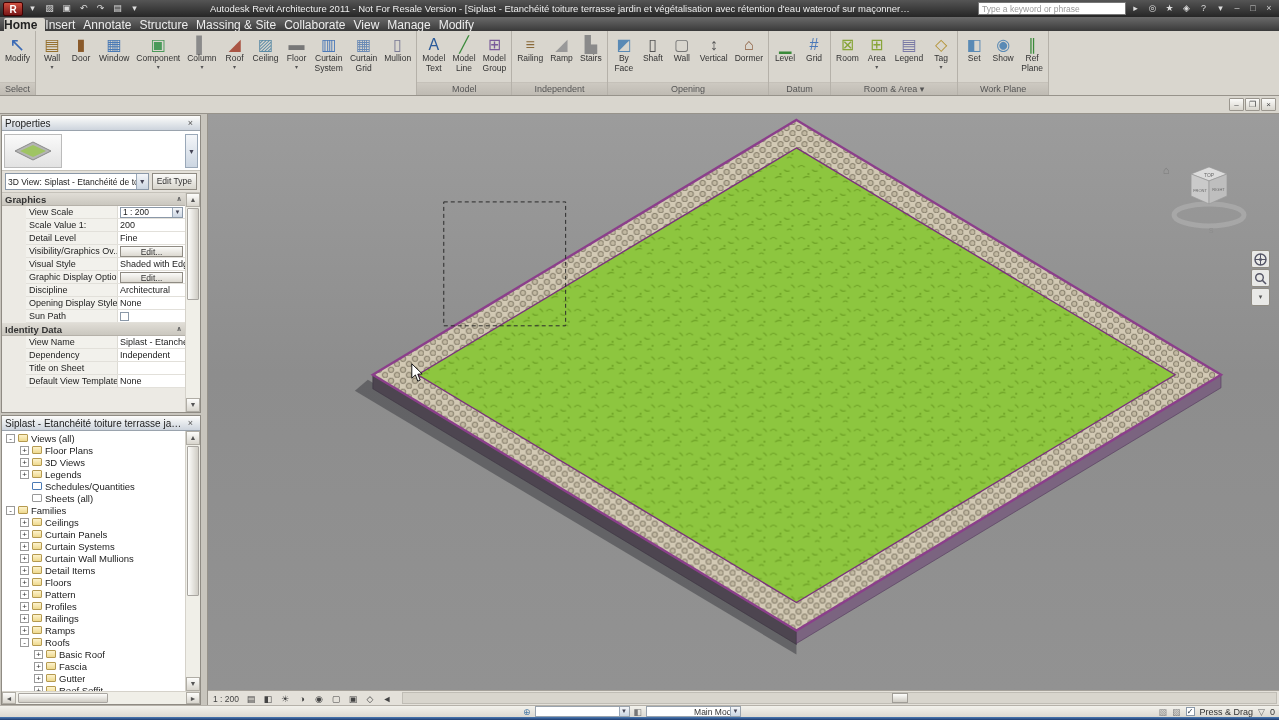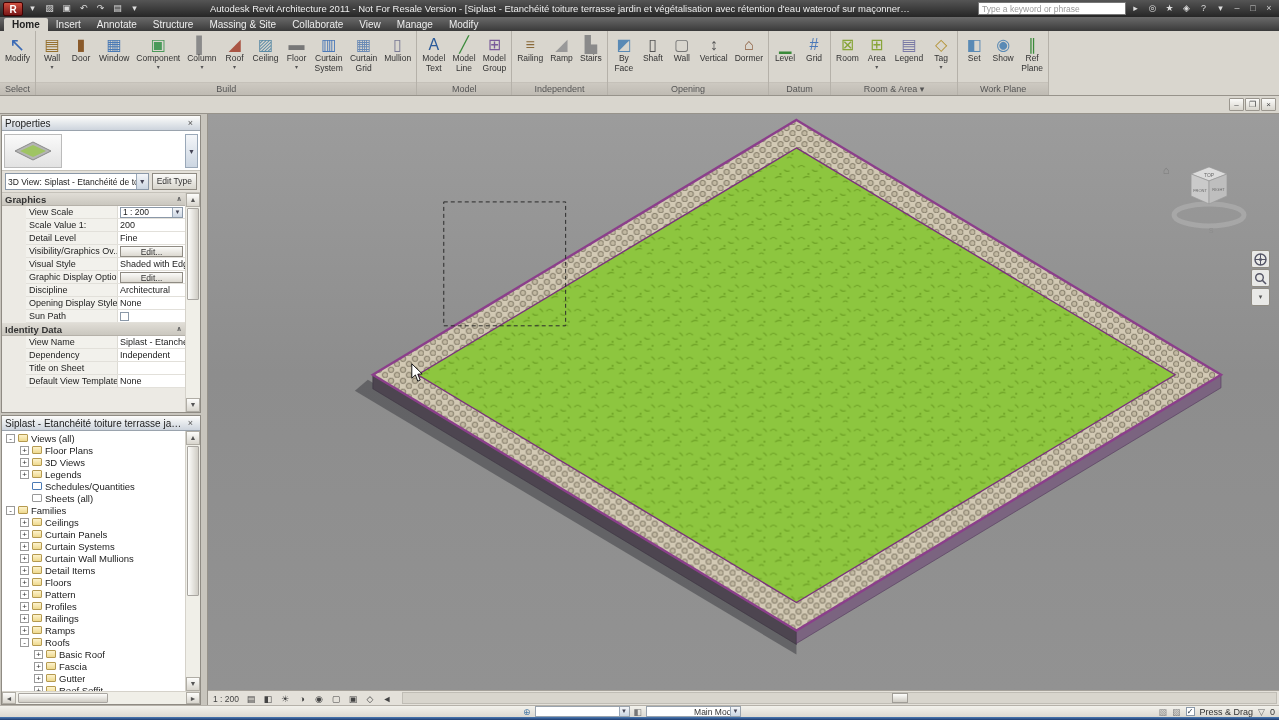--- a/index.html
+++ b/index.html
@@ -11,21 +11,21 @@
 .titlebar{height:17px;background:linear-gradient(#555,#262626);display:flex;align-items:center;padding:0 3px;gap:2px;flex:none;}
 .app-btn{width:20px;height:14px;background:linear-gradient(#d05040,#7a1818);color:#fff;font-weight:bold;font-size:10px;text-align:center;border-radius:2px;line-height:14px;border:1px solid #400;}
 .tb-ic{width:15px;height:13px;color:#ddd;font-size:9px;line-height:13px;text-align:center;border-radius:2px;}
 .title-text{margin:0 auto;font-size:9.5px;color:#eee;white-space:nowrap;overflow:hidden;text-overflow:ellipsis;max-width:700px;}
 .search-box{width:148px;height:13px;background:#fff;border:1px solid #777;font-size:8.5px;color:#222;padding:0 3px;}
 .search-box::placeholder{color:#999;}
 .win-ic{width:14px;height:12px;color:#ccc;font-size:9px;line-height:11px;text-align:center;}
 
 
 .tabrow{height:14px;background:linear-gradient(#6a6a6a,#3a3a3a);display:flex;align-items:flex-end;padding-left:4px;flex:none;}
-.tab{padding:1px 8px 0 8px;font-size:10px;color:#eee;height:13px;line-height:12px;}
+.tab{padding:1px 8px 0 0;font-size:12px;color:#eee;height:13px;line-height:12px;}
 .tab.active{background:#d9d6ce;color:#222;border-radius:2px 2px 0 0;font-weight:bold;}
 
 
 .ribbon{height:65px;background:#d9d6ce;display:flex;border-bottom:1px solid #97938b;flex:none;overflow:hidden;}
 .panel{display:flex;flex-direction:column;border-right:1px solid #b5b1a9;flex:none;}
 .panel-buttons{flex:1;display:flex;align-items:stretch;padding:1px 2px 0 2px;gap:1px;}
 .rbtn{display:flex;flex-direction:column;align-items:center;padding:2px 2px 0 2px;min-width:28px;border:1px solid transparent;border-radius:2px;cursor:default;}
 .rbtn .ric{font-size:16px;line-height:19px;height:19px;}
 .rbtn .rlb{font-size:8.5px;line-height:9.5px;text-align:center;color:#333;white-space:pre-line;}
 .rbtn .rar{font-size:6px;color:#555;line-height:6px;}
@@ -205,21 +205,20 @@
           <div class="rbtn">
             <span class="ric" style="color: rgb(106, 138, 181);">▦</span>
             <span class="rlb">Curtain
 Grid</span>
           </div>
           <div class="rbtn">
             <span class="ric" style="color: rgb(122, 122, 149);">▯</span>
             <span class="rlb">Mullion</span>
           </div>
         </div>
-        <div class="panel-label">Build</div>
       </div>
       <div class="panel">
         <div class="panel-buttons">
           <div class="rbtn">
             <span class="ric" style="color: rgb(42, 90, 154);">A</span>
             <span class="rlb">Model
 Text</span>
           </div>
           <div class="rbtn">
             <span class="ric" style="color: rgb(58, 138, 58);">╱</span>

